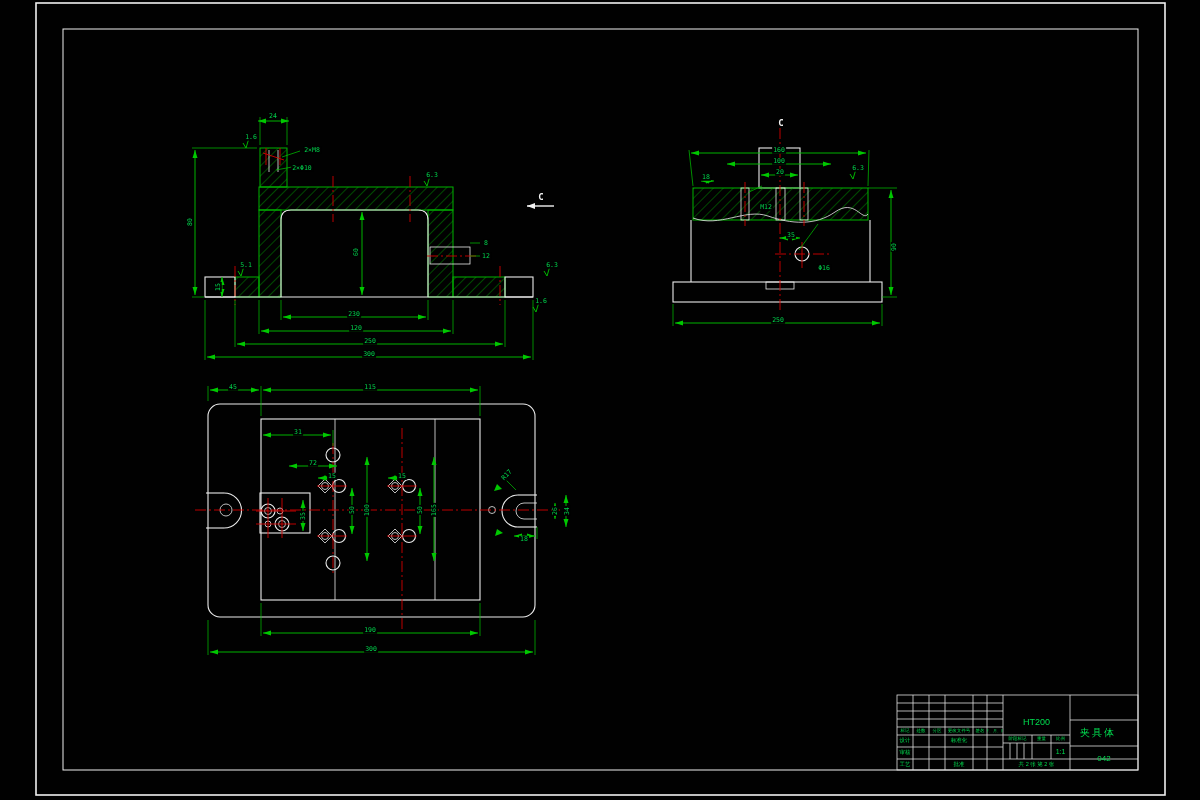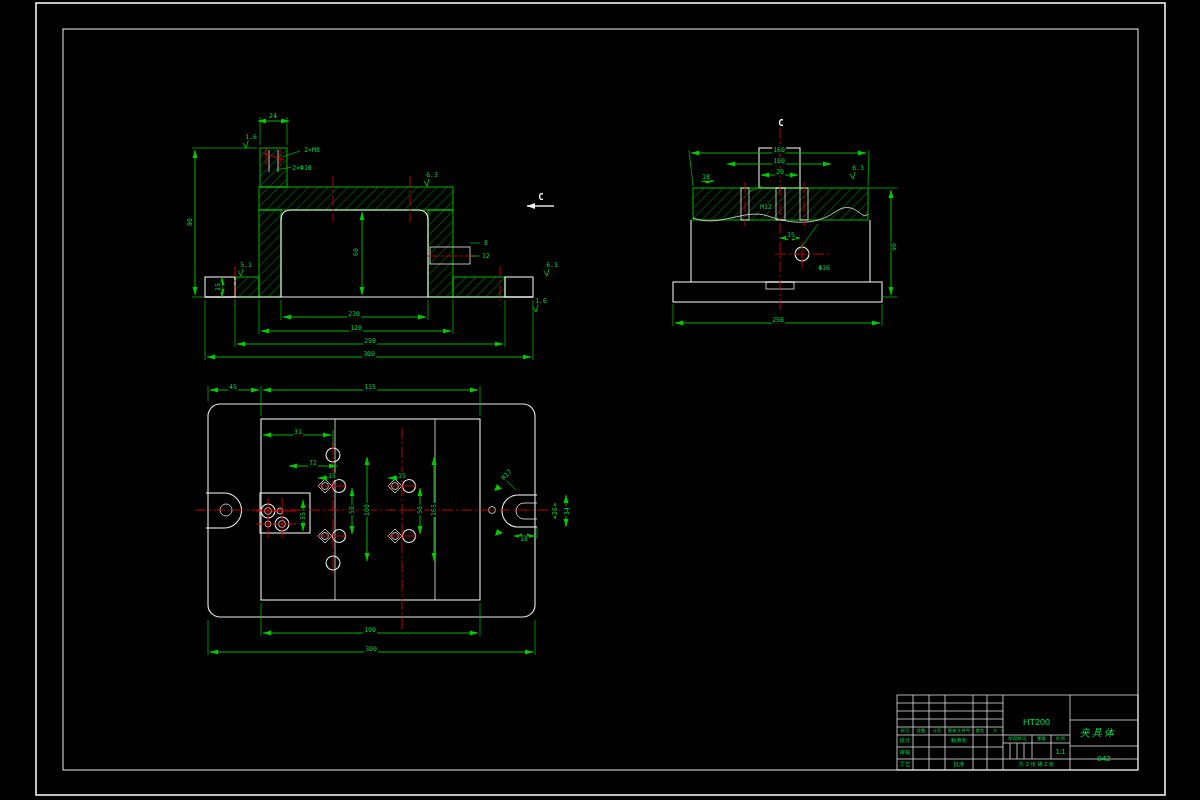--- a/index.html
+++ b/index.html
@@ -329,21 +329,21 @@
       <span class="ann" style="left: 555px; top: 511px; transform: translate(-50%, -50%) rotate(-90deg);">26</span>
       <span class="ann" style="left: 567px; top: 511px; transform: translate(-50%, -50%) rotate(-90deg);">34</span>
       <span class="ann" style="left: 524px; top: 539px;">18</span>
       <span class="ann" style="left: 370px; top: 630px;">190</span>
       <span class="ann" style="left: 371px; top: 649px;">300</span>
     </div>
 
 
 <div>
   <div class="tb" style="left:1003px;top:695px;width:67px;height:54px;font-size:9px;">HT200</div>
-  <div class="tb" style="left:1070px;top:720px;width:56px;height:26px;font-size:10px;letter-spacing:2px;font-style:italic;">夹具体</div>
+  <div class="tb" style="left:1070px;top:720px;width:56px;height:26px;font-size:10px;letter-spacing:2px;">夹具体</div>
   <div class="tb" style="left:1070px;top:746px;width:68px;height:26px;font-size:8px;">042</div>
 
   <div class="tb" style="left:897px;top:727px;width:16px;height:8px;font-size:4.5px;">标记</div>
   <div class="tb" style="left:913px;top:727px;width:16px;height:8px;font-size:4.5px;">处数</div>
   <div class="tb" style="left:929px;top:727px;width:16px;height:8px;font-size:4.5px;">分区</div>
   <div class="tb" style="left:945px;top:727px;width:28px;height:8px;font-size:4.5px;">更改文件号</div>
   <div class="tb" style="left:973px;top:727px;width:14px;height:8px;font-size:4.5px;">签名</div>
   <div class="tb" style="left:987px;top:727px;width:16px;height:8px;font-size:4px;">年、月、日</div>
 
   <div class="tb" style="left:897px;top:735px;width:16px;height:12px;">设计</div>

